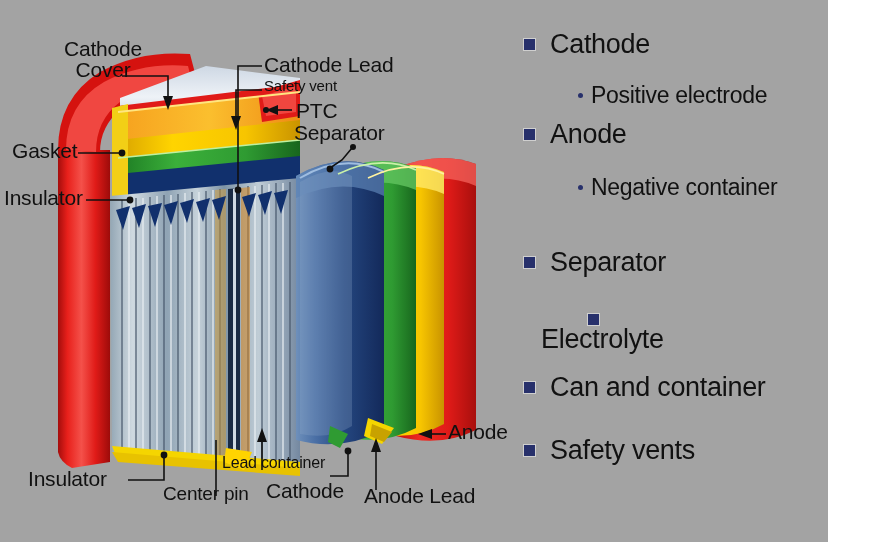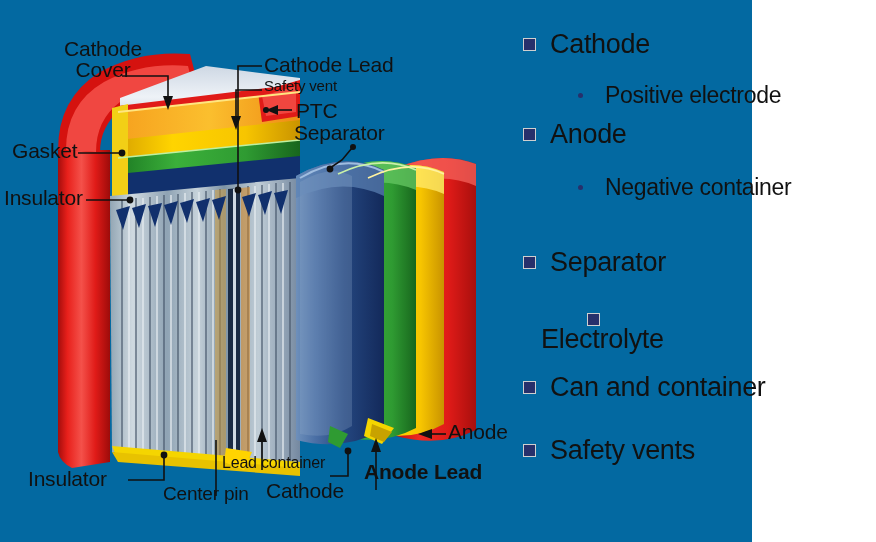--- a/index.html
+++ b/index.html
@@ -1,40 +1,40 @@
 <!DOCTYPE html>
 <html><head>
 <meta charset="utf-8">
 <style>
   html,body{margin:0;padding:0;background:#ffffff;}
   body{width:876px;height:542px;position:relative;overflow:hidden;
        font-family:"Liberation Sans","DejaVu Sans",sans-serif;color:#000;}
 
-  #stage{position:absolute;left:0;top:0;width:752px;height:542px;background:#0369a1;}
+  #stage{position:absolute;left:0;top:0;width:828px;height:542px;background:#a3a3a3;}
 
   
   #diagram{position:absolute;left:0;top:0;width:520px;height:542px;}
   #batsvg{position:absolute;left:0;top:0;}
 
   
   .dlabel{position:absolute;white-space:nowrap;color:#111;
           font-family:"Liberation Sans","DejaVu Sans",sans-serif;
           line-height:1.02;letter-spacing:-0.2px;}
 
   
   #bullets{position:absolute;left:515px;top:0;width:361px;height:542px;}
   .brow{position:absolute;display:flex;align-items:center;}
   .bsq{width:13px;height:13px;background:#27306b;border:1px solid #cfcfcf;
        box-sizing:border-box;flex:0 0 auto;}
   .blabel{margin-left:14px;font-size:27px;line-height:1;color:#111;
           font-family:"Liberation Sans","DejaVu Sans",sans-serif;
           letter-spacing:-0.3px;white-space:nowrap;}
   .srow{position:absolute;display:flex;align-items:center;}
   .sdot{width:5px;height:5px;border-radius:50%;background:#27306b;flex:0 0 auto;}
-  .slabel{margin-left:22px;font-size:23px;line-height:1;color:#111;
+  .slabel{margin-left:8px;font-size:23px;line-height:1;color:#111;
           font-family:"Liberation Sans","DejaVu Sans",sans-serif;
           letter-spacing:-0.3px;white-space:nowrap;}
 </style>
 </head>
 <body>
 
 <div id="stage">
 
   <div id="diagram">
 
@@ -272,21 +272,21 @@
     <div class="dlabel" style="left:4px;top:187px;font-size:21px;">Insulator</div>
 
     <div class="dlabel" style="left:28px;top:468px;font-size:21px;">Insulator</div>
 
     <div class="dlabel" style="left:163px;top:484px;font-size:19px;">Center pin</div>
 
     <div class="dlabel" style="left:222px;top:455px;font-size:16px;">Lead container</div>
 
     <div class="dlabel" style="left:266px;top:480px;font-size:21px;">Cathode</div>
 
-    <div class="dlabel" style="left:364px;top:461px;font-size:21px;font-weight:bold;">Anode Lead</div>
+    <div class="dlabel" style="left:364px;top:485px;font-size:21px;">Anode Lead</div>
 
     <div class="dlabel" style="left:448px;top:421px;font-size:21px;">Anode</div>
   </div>
 
   <div id="bullets">
 
     <div class="brow" style="left:8px;top:31px;">
       <span class="bsq"></span>
       <span class="blabel">Cathode</span>
     </div>

